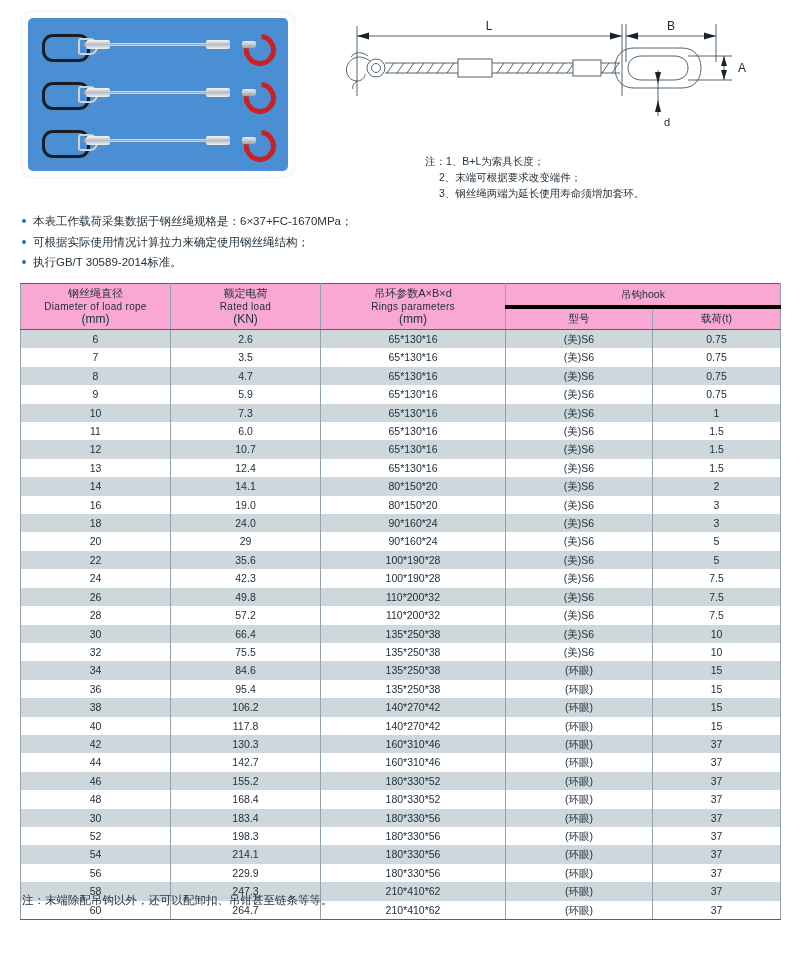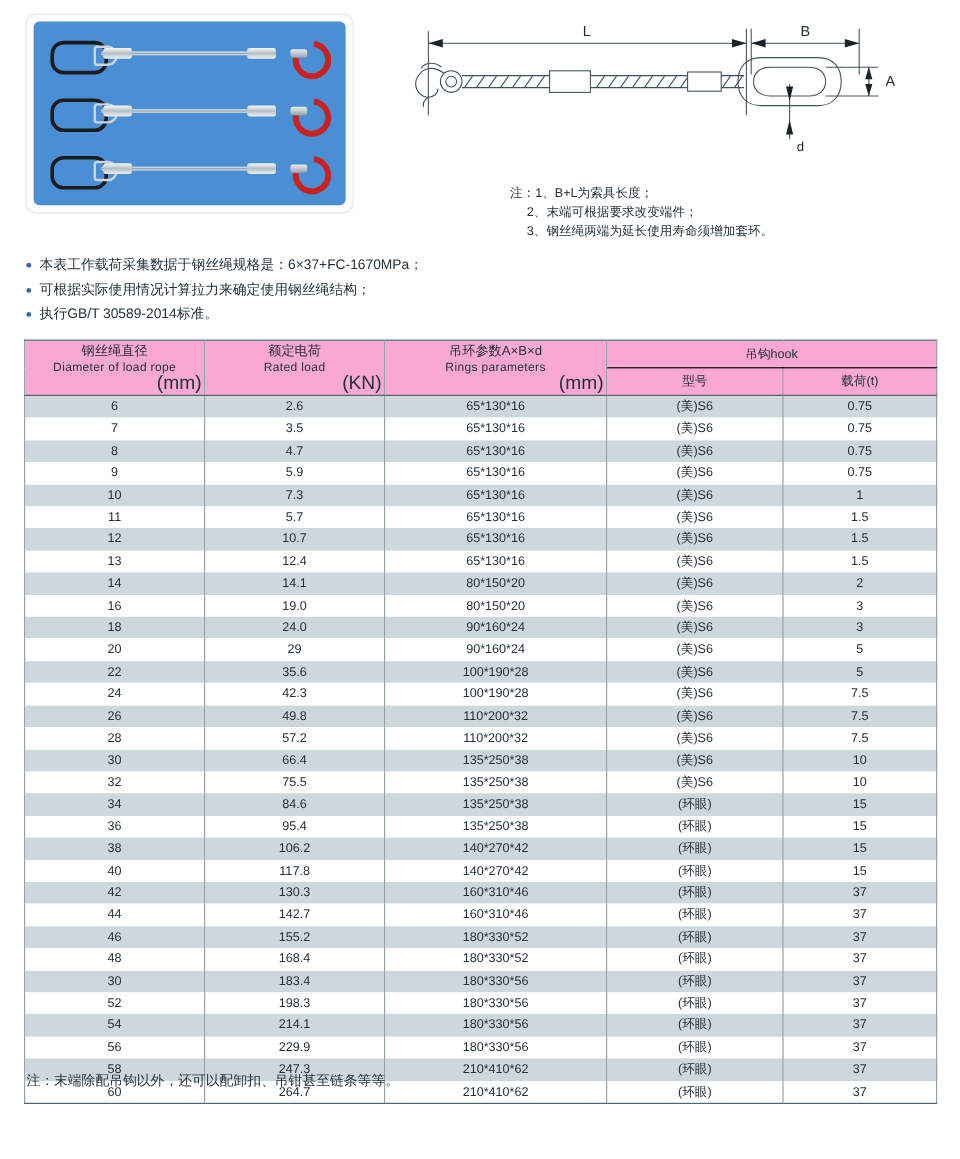--- a/index.html
+++ b/index.html
@@ -92,26 +92,26 @@
     text-align:center;vertical-align:middle;
     font-weight:normal;color:#223039;
     padding:0;
   }
   #spec-table thead th{
     background:#f9a8d4;
     line-height:13px;
     padding:3px 2px;
   }
   #spec-table thead tr:first-child th{border-top:1.5px solid #4f646f;}
-  #spec-table thead th.hookgrp{border-bottom:1px solid #000000;}
+  #spec-table thead th.hookgrp{border-bottom:4px solid #000000;}
   #spec-table thead th.sub{border-bottom:1.5px solid #4f646f;}
   #spec-table thead th.tall{border-bottom:1.5px solid #4f646f;}
   #spec-table .cn{font-size:11px;display:block;}
   #spec-table .en{font-size:10px;display:block;letter-spacing:.3px;}
-  #spec-table .un{font-size:16px;display:block;text-align:right;}
+  #spec-table .un{font-size:12px;display:block;}
   #spec-table tbody td{
     height:18.4px;line-height:18.4px;
   }
   #spec-table tbody tr.odd td{background:#ced7dc;}
   #spec-table tbody tr.even td{background:#ffffff;}
   #spec-table tbody tr:last-child td{border-bottom:1.5px solid #4f646f;}
 
   
   #footnote{
     position:absolute;left:22px;top:893px;
@@ -290,21 +290,21 @@
       </tr>
       <tr class="odd">
         <td>10</td>
         <td>7.3</td>
         <td>65*130*16</td>
         <td>(美)S6</td>
         <td>1</td>
       </tr>
       <tr class="even">
         <td>11</td>
-        <td>5.7</td>
+        <td>6.0</td>
         <td>65*130*16</td>
         <td>(美)S6</td>
         <td>1.5</td>
       </tr>
       <tr class="odd">
         <td>12</td>
         <td>10.7</td>
         <td>65*130*16</td>
         <td>(美)S6</td>
         <td>1.5</td>

